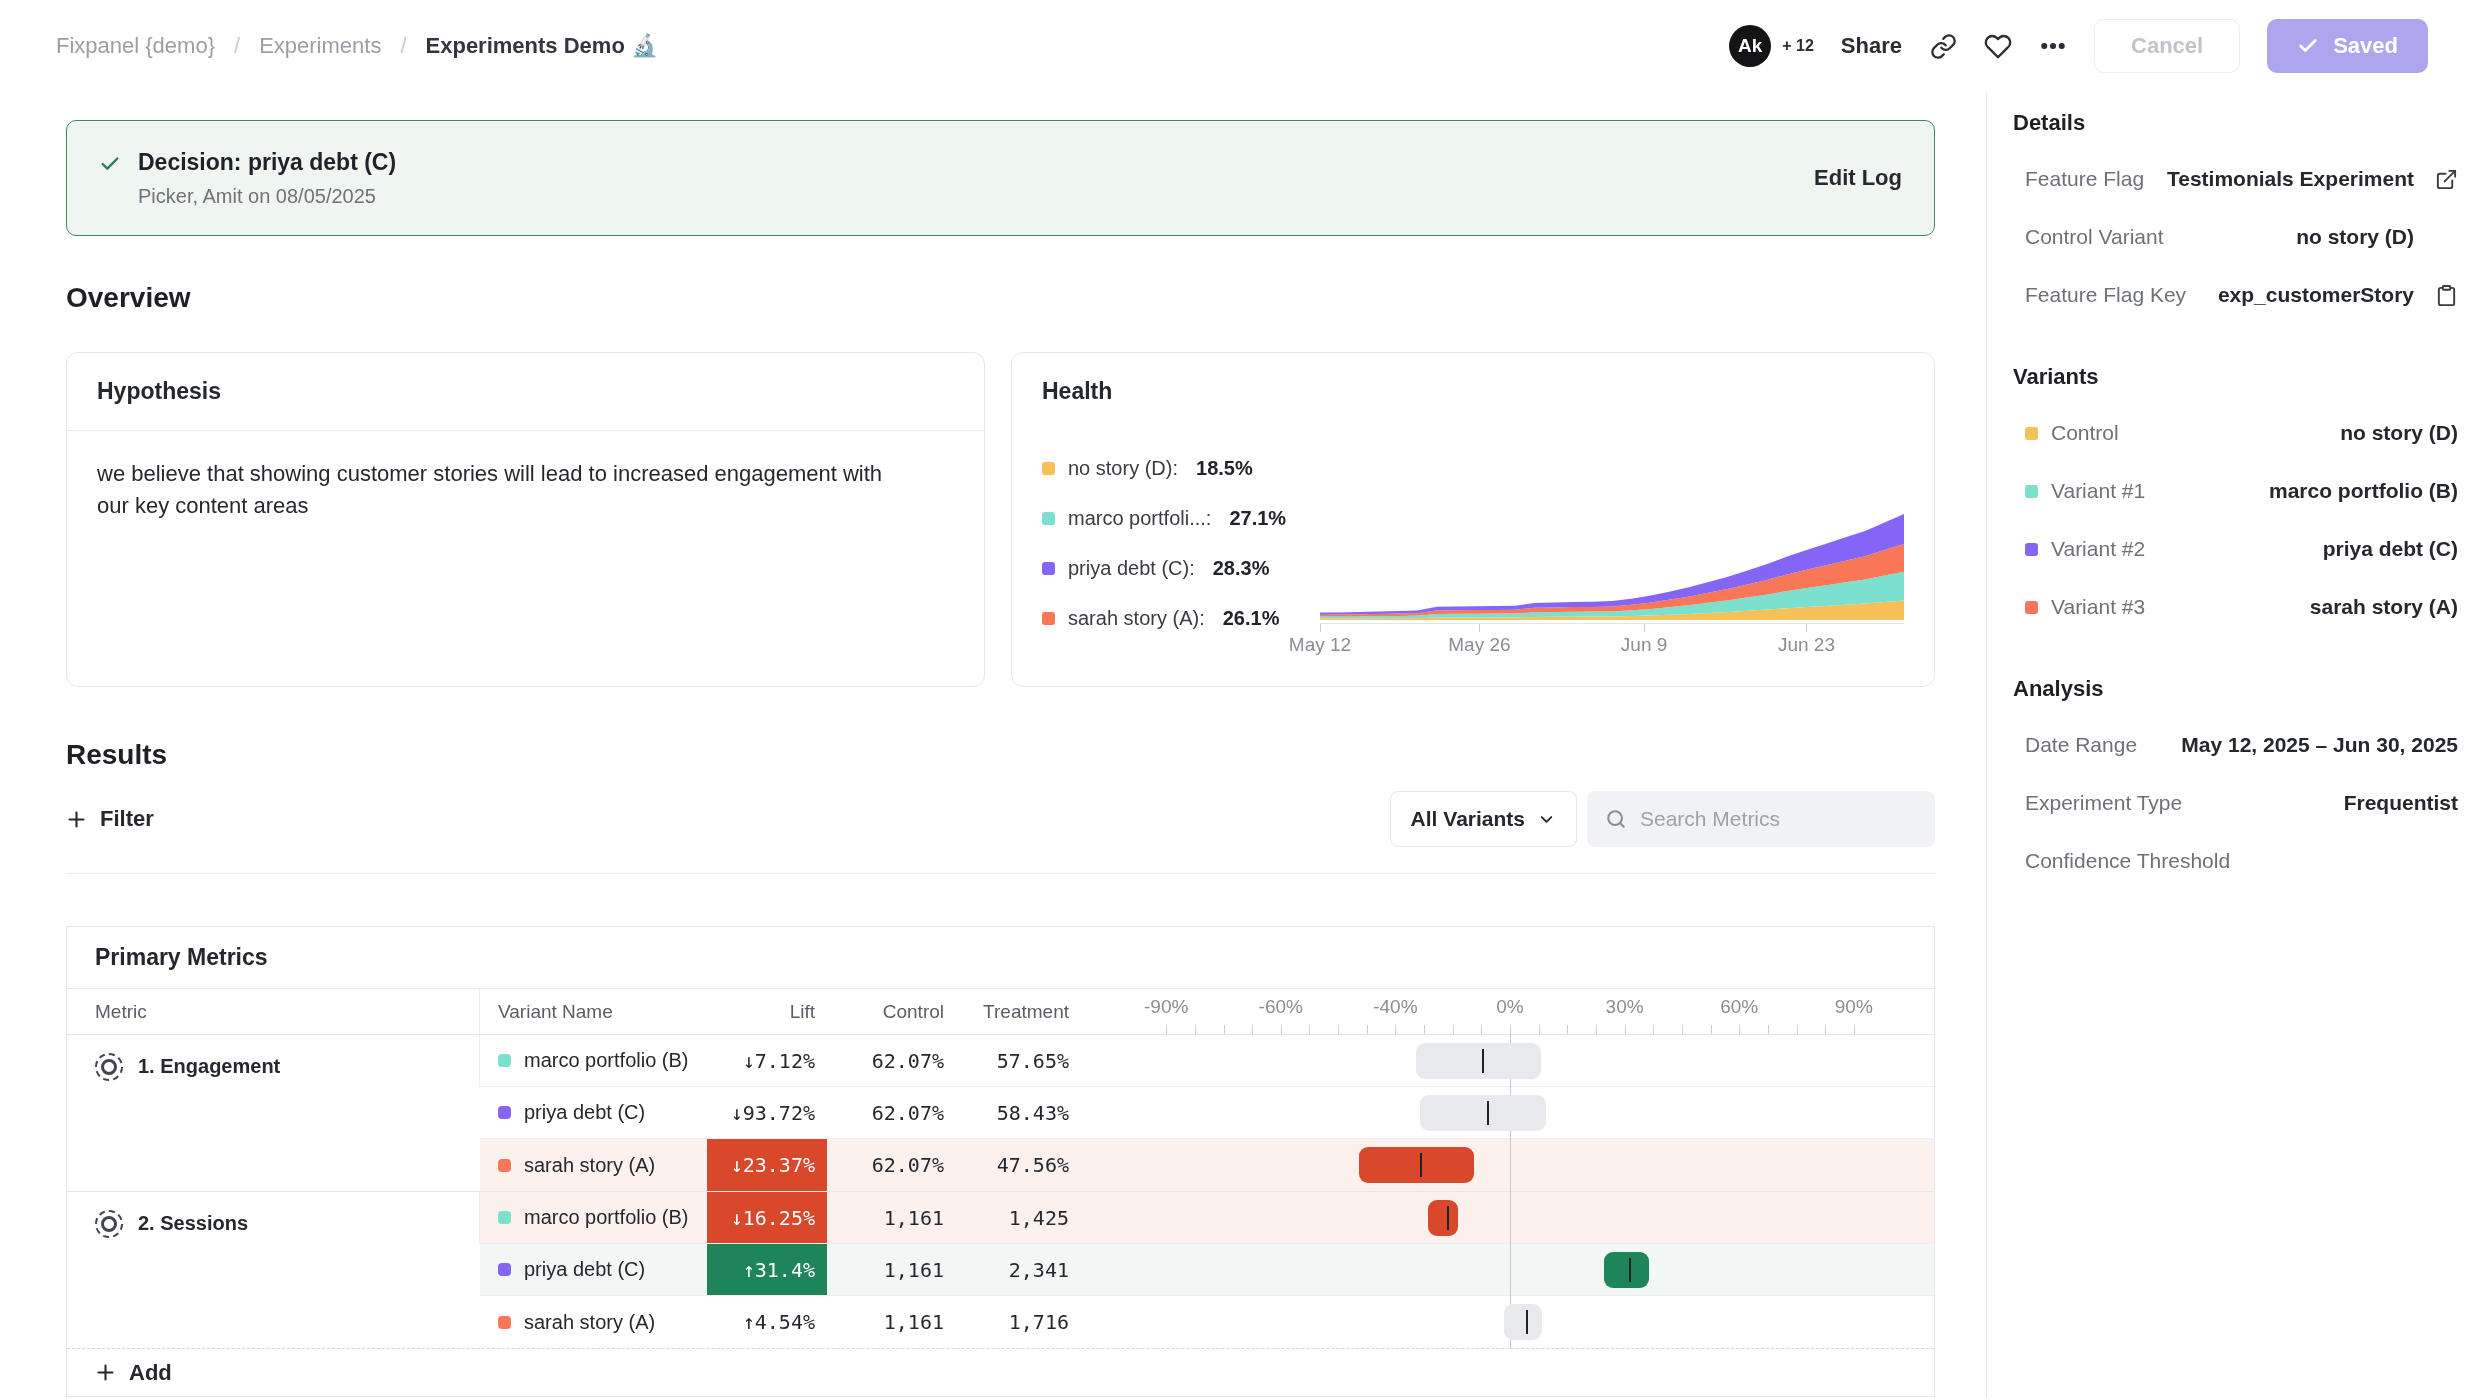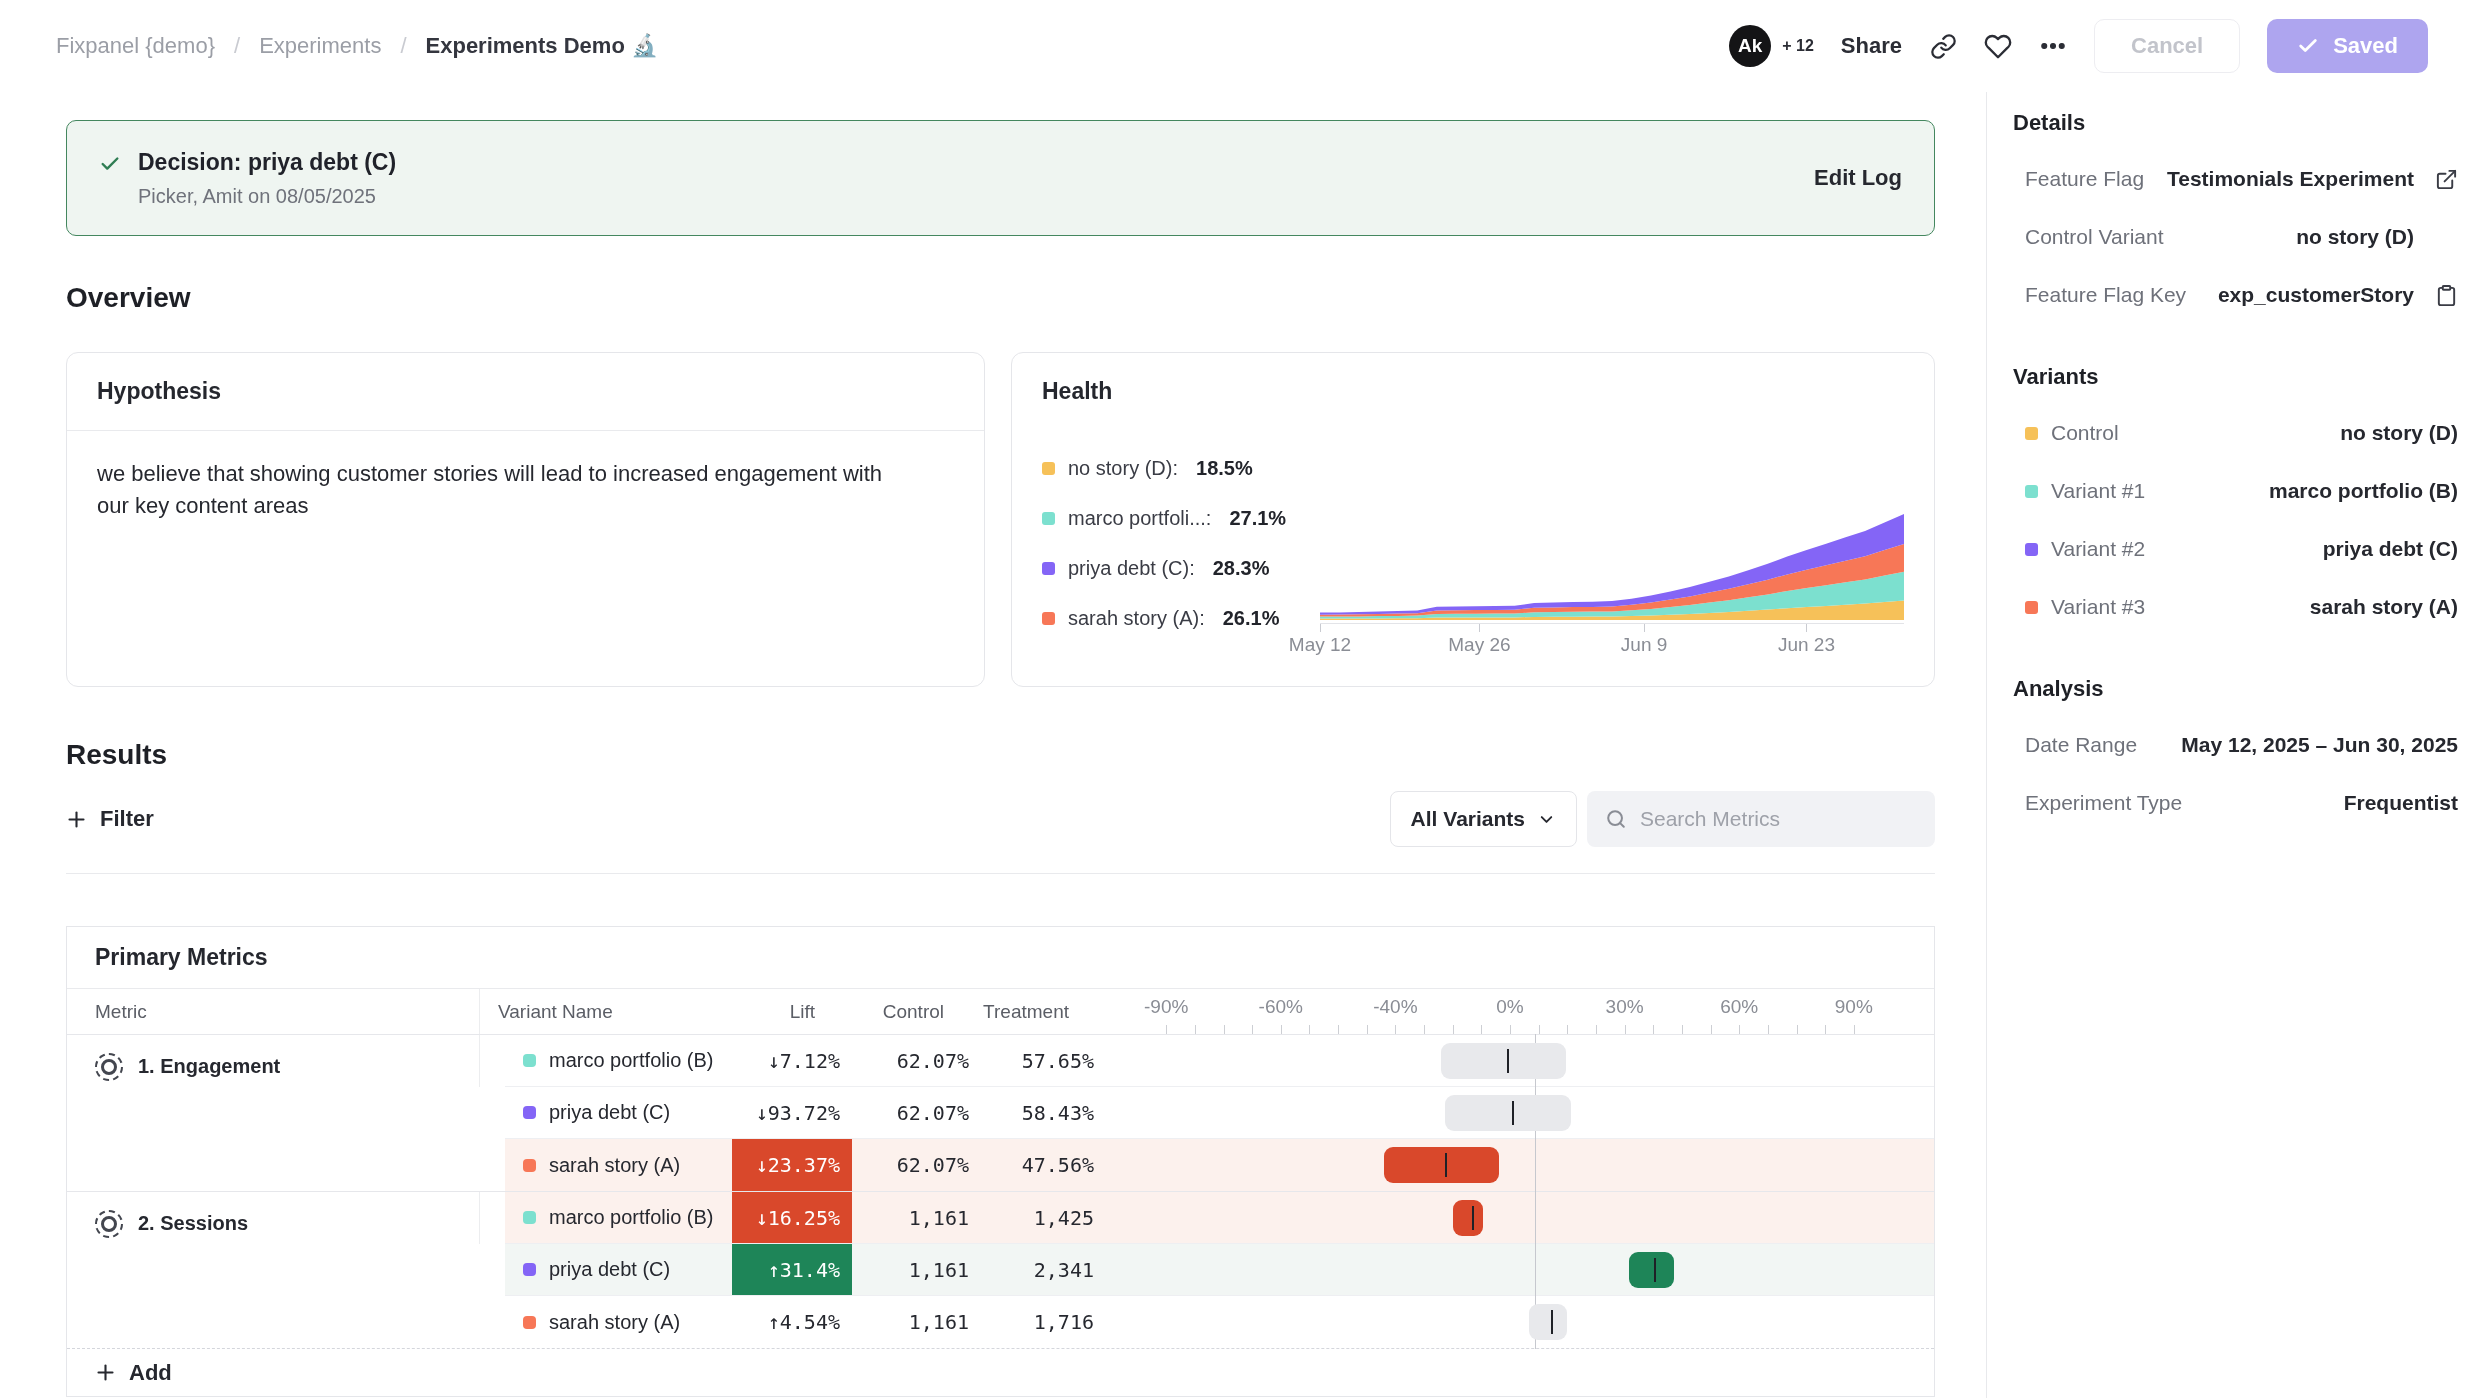--- a/index.html
+++ b/index.html
@@ -82,21 +82,21 @@
   .hdr-cell { display:flex; align-items:center; }
   .pm-col-metric { width:413px; padding-left:28px; border-right:1px solid #ECEDEF; }
   .pm-col-variant { width:227px; padding-left:18px; }
   .pm-col-lift { width:120px; justify-content:flex-end; padding-right:12px; }
   .pm-col-control { width:125px; justify-content:flex-end; padding-right:8px; }
   .pm-col-treatment { width:125px; justify-content:flex-end; padding-right:8px; }
   .pm-col-chart { flex:1; position:relative; }
   .axis-label { position:absolute; top:7px; transform:translateX(-50%); font-size:19px; color:#8A8D95; }
   .axis-tick { position:absolute; bottom:0; width:1px; height:9px; background:#CDCFD4; }
 
-  .pm-group { display:flex;gap:25px; }
+  .pm-group { display:flex; }
   .pm-group + .pm-group { border-top:1px solid #E6E7EB; }
   .pm-metric-cell { width:413px; border-right:1px solid #ECEDEF; padding:11px 0 0 28px; display:flex;
     gap:15px; align-items:center; align-self:stretch; height:52px; cursor:pointer; }
   .target-icon { width:28px; height:28px; border:2px dashed #43464F; border-radius:50%; flex:none;
     display:flex; align-items:center; justify-content:center; }
   .target-icon::after { content:""; width:10px; height:10px; border:3px solid #43464F; border-radius:50%; }
   .metric-label { font-size:20px; font-weight:700; color:#26282F; white-space:nowrap; }
   .pm-rows { flex:1; display:flex; flex-direction:column; }
   .pm-row { display:flex; height:52px; position:relative; }
   .pm-row:not(:last-child) { border-bottom:1px solid #EEEFF2; }
@@ -536,16 +536,20 @@
   <div class="side-row">
     <span class="side-label">Date Range</span>
     <span class="side-value">May 12, 2025 – Jun 30, 2025</span>
   </div>
 
   <div class="side-row">
     <span class="side-label">Experiment Type</span>
     <span class="side-value">Frequentist</span>
   </div>
 
+  <div class="side-row">
+    <span class="side-label">Confidence Threshold</span>
+    <span class="side-value"></span>
+  </div>
 </div>
     </div>
   </div>
 </div>
 
 </body></html>

